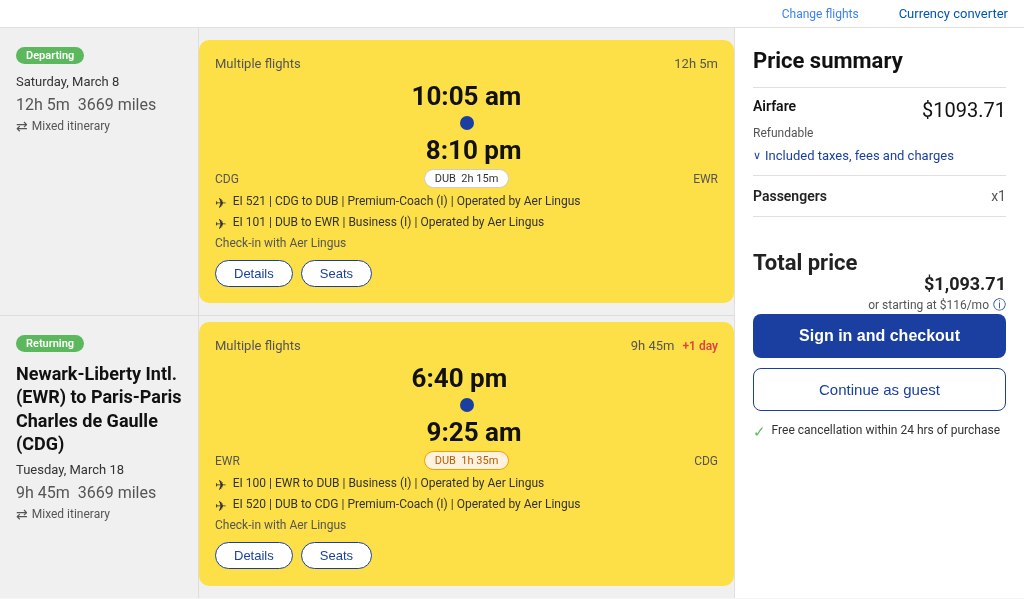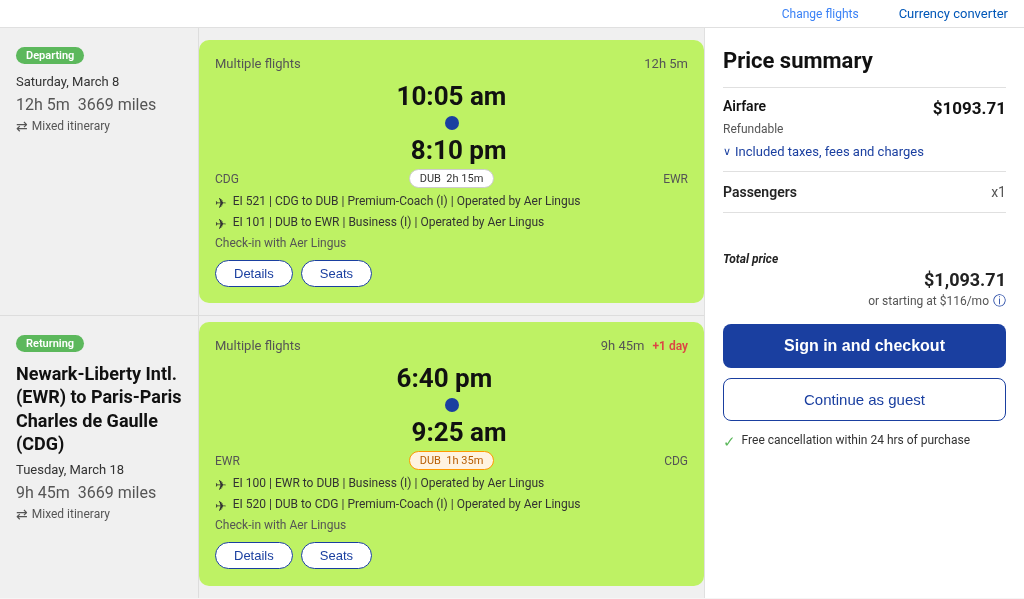--- a/index.html
+++ b/index.html
@@ -42,21 +42,21 @@
       gap: 0;
       background: #f0f0f0;
     }
     .trip-info-col {
       width: 199px;
       padding: 18px 16px;
       background: #f0f0f0;
       border-right: 1px solid #ddd;
     }
     .flight-section {
-      background: #bef264;
+      background: #fde047;
       border-radius: 10px;
       margin: 12px 12px 6px 0;
       padding: 16px;
     }
     .flight-section.returning {
       margin-top: 6px;
     }
     .badge {
       display: inline-block;
       background: #5cb85c;
@@ -217,21 +217,21 @@
       border: 1px solid #1a3fa0;
       color: #1a3fa0;
       background: #fff;
       border-radius: 20px;
       padding: 5px 18px;
       font-size: 13px;
       cursor: pointer;
     }
     
     .right-panel {
-      width: 320px;
+      width: 290px;
       background: #fff;
       border-left: 1px solid #e0e0e0;
       padding: 20px 18px;
       flex-shrink: 0;
     }
     .price-summary-title {
       font-size: 22px;
       font-weight: 700;
       color: #111;
       margin-bottom: 14px;
@@ -246,22 +246,22 @@
       justify-content: space-between;
       align-items: flex-start;
       margin-bottom: 4px;
     }
     .summary-label {
       font-size: 14px;
       font-weight: 600;
       color: #111;
     }
     .summary-value {
-      font-size: 17px;
-      font-weight: 700;
+      font-size: 20px;
+      font-weight: 400;
       color: #111;
     }
     .refundable-label {
       font-size: 12px;
       color: #555;
       margin-bottom: 8px;
     }
     .taxes-link {
       color: #1a3fa0;
       font-size: 13px;
@@ -288,34 +288,33 @@
       color: #555;
     }
     .total-row {
       display: flex;
       justify-content: space-between;
       align-items: center;
       margin-top: 14px;
       margin-bottom: 2px;
     }
     .total-label {
-      font-size: 12px;
+      font-size: 22px;
       font-weight: 700;
-      font-style: italic;
     }
     .total-price {
       font-size: 18px;
       font-weight: 700;
       margin-top: 42px;
     }
     .monthly-text {
       font-size: 12px;
       color: #555;
       text-align: right;
-      margin-bottom: 14px;
+      margin-bottom: 0;
       display: flex;
       align-items: center;
       justify-content: flex-end;
       gap: 4px;
     }
     .info-icon {
       color: #1a3fa0;
       font-size: 13px;
     }
     .btn-primary {

